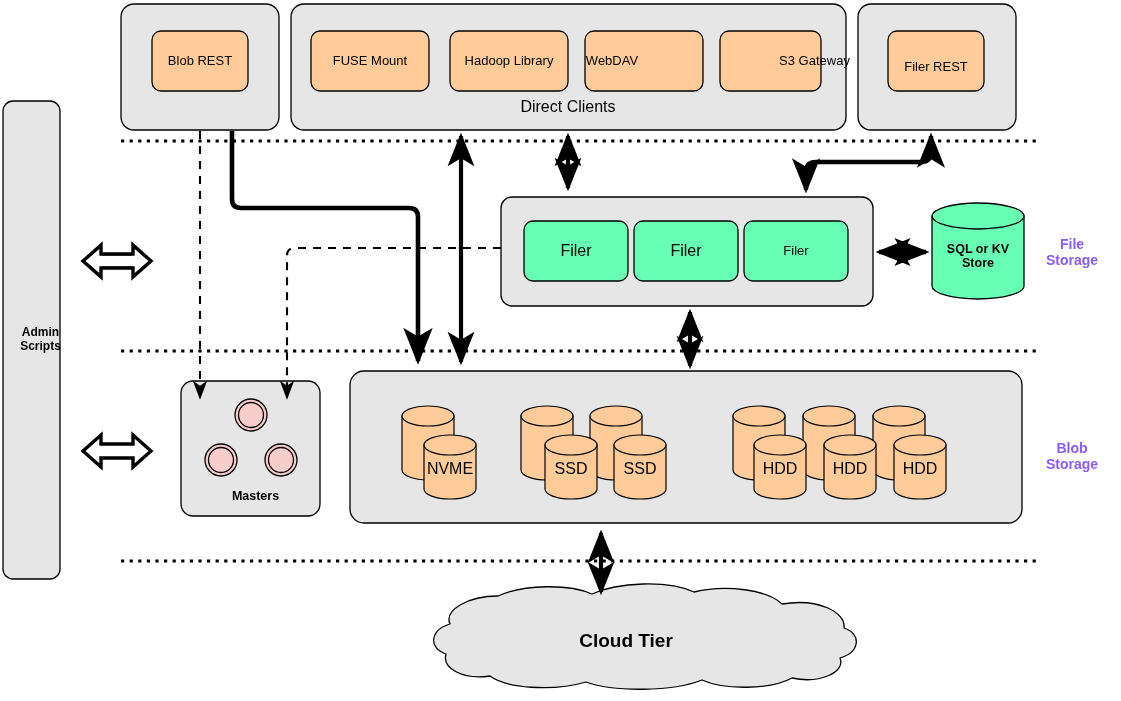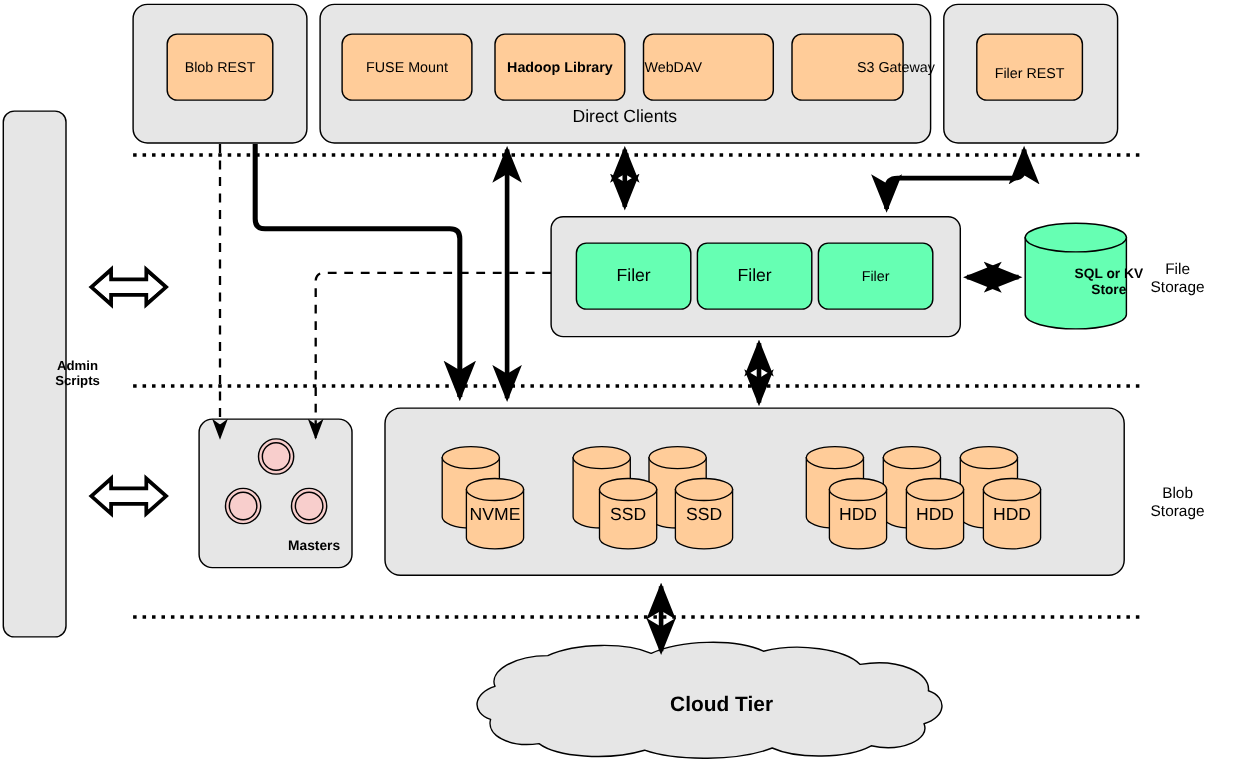--- a/index.html
+++ b/index.html
@@ -4,22 +4,22 @@
 <style>
   html,body{margin:0;padding:0;background:#ffffff;}
   body{width:1121px;height:701px;position:relative;overflow:hidden;
        font-family:"Liberation Sans","DejaVu Sans",sans-serif;color:#000;}
   #canvas{position:absolute;left:0;top:0;width:1121px;height:701px;}
   .svg-layer{position:absolute;left:0;top:0;width:1121px;height:701px;}
   .lbl{position:absolute;display:flex;align-items:center;justify-content:center;
        text-align:center;line-height:1.15;white-space:pre-line;}
   .node-text{font-size:13px;}
   .node-text-sm{font-size:16px;}
-  .bold{font-weight:bold;padding-left:30px;}
-  .side-lbl{font-size:14px;color:#000000;}
+  .bold{font-weight:bold;}
+  .side-lbl{font-size:14px;color:#8b5cf6;font-weight:bold;}
 </style>
 </head>
 <body>
 
 <div id="canvas">
 
   <svg class="svg-layer" viewBox="0 0 1121 701">
     <defs>
       <marker id="arrHead" markerWidth="10" markerHeight="10" refX="7.2" refY="3.4" orient="auto" markerUnits="strokeWidth">
         <path d="M0,0.2 L8,3.4 L0,6.6 L1.9,3.4 z" fill="#000"></path>
@@ -180,21 +180,21 @@
       <path d="M601,533 L601,592" fill="none" stroke="#000" stroke-width="4.2" marker-start="url(#arrHeadStart)" marker-end="url(#arrHead)"></path>
     </g>
   </svg>
 
   <div class="lbl bold" style="left:3px;top:101px;width:75px;height:478px;font-size:12px;">Admin
 Scripts</div>
 
   <div class="lbl node-text" style="left:152px;top:31px;width:96px;height:60px;">Blob REST</div>
 
   <div class="lbl node-text" style="left:311px;top:31px;width:118px;height:60px;">FUSE Mount</div>
-  <div class="lbl node-text" style="left:450px;top:31px;width:118px;height:60px;font-weight:bold;">Hadoop Library</div>
+  <div class="lbl node-text" style="left:450px;top:31px;width:118px;height:60px;">Hadoop Library</div>
   <div class="lbl node-text" style="left:553px;top:31px;width:118px;height:60px;text-align:center;">WebDAV</div>
   <div class="lbl node-text" style="left:720px;top:31px;width:101px;height:60px;padding-left:44px;">S3 Gateway</div>
   <div class="lbl node-text-sm" style="left:468px;top:98px;width:200px;height:18px;">Direct Clients</div>
 
   <div class="lbl node-text" style="left:888px;top:31px;width:96px;height:72px;">Filer REST</div>
 
   <div class="lbl node-text-sm" style="left:524px;top:221px;width:104px;height:60px;">Filer</div>
   <div class="lbl node-text-sm" style="left:634px;top:221px;width:104px;height:60px;">Filer</div>
   <div class="lbl node-text" style="left:744px;top:221px;width:104px;height:60px;">Filer</div>
 

